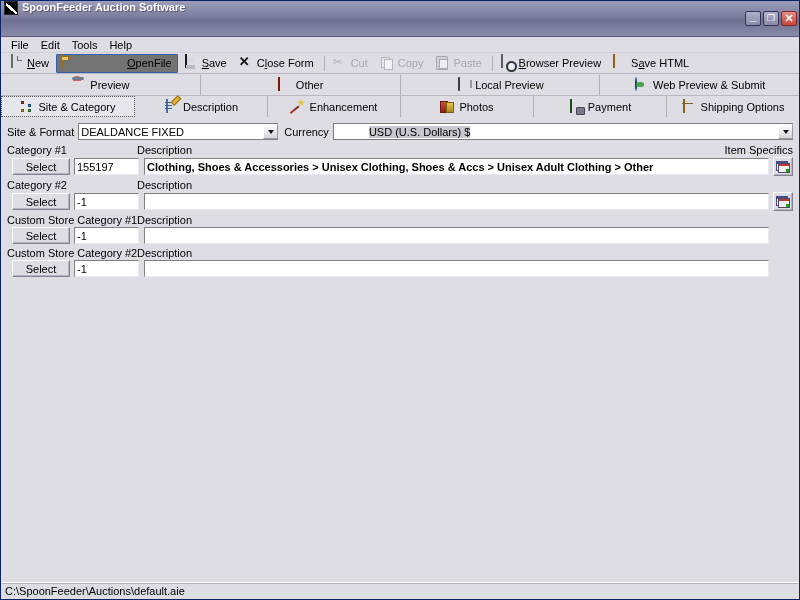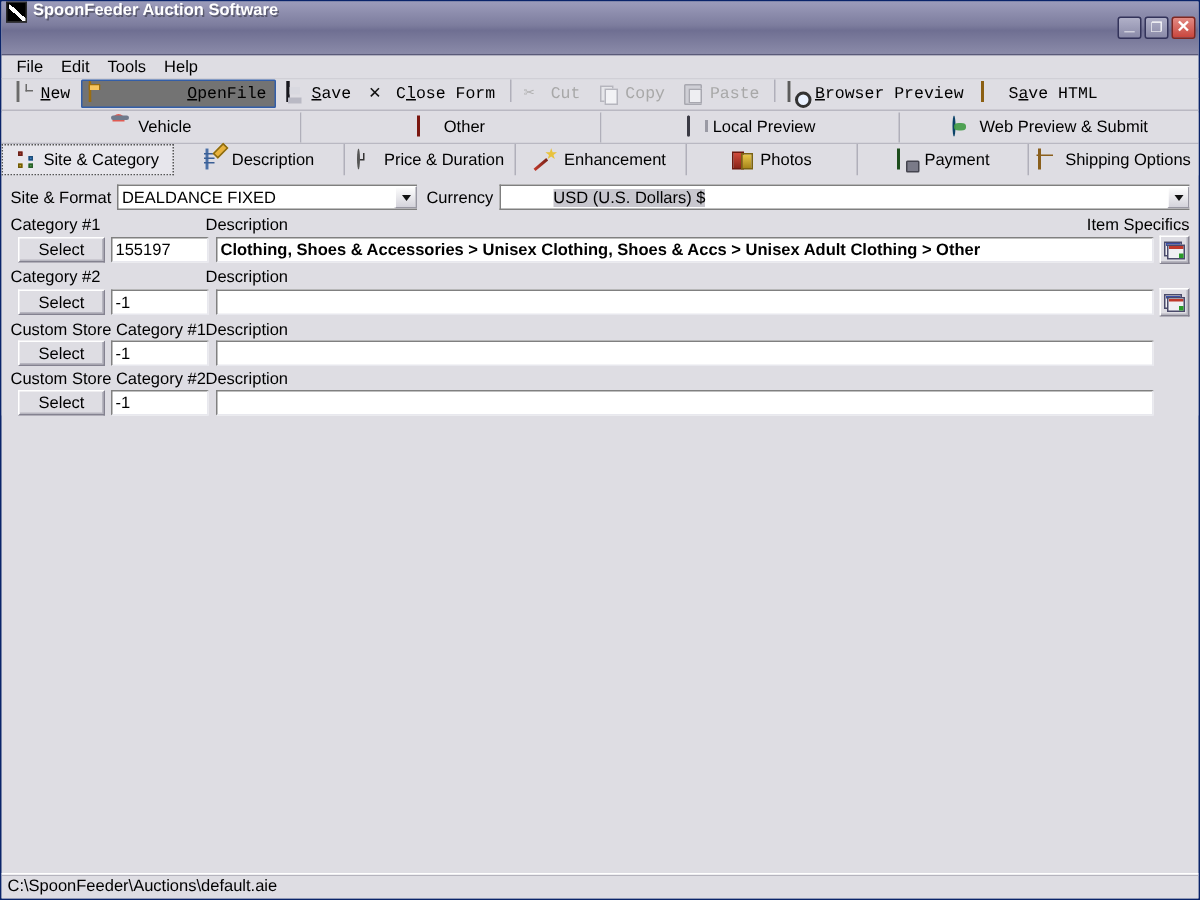--- a/index.html
+++ b/index.html
@@ -88,24 +88,23 @@
     font-size: 11px;
     color: #000;
     cursor: default;
     white-space: nowrap;
   }
 
   
   .toolbar {
     height: 21px;
     background: #dedde3;
-    display: flex; align-items: flex-start;
+    display: flex; align-items: center;
     padding-left: 3px;
     border-bottom: 1px solid #b9b8c2;
-    font-family: Liberation Mono, monospace;
   }
   .tb-btn {
     display: flex; align-items: center;
     height: 19px;
     padding: 0 5px 0 3px;
     margin-right: 1px;
     border: 1px solid transparent;
     font-size: 11px;
     color: #000;
     white-space: nowrap;
@@ -445,21 +444,21 @@
     <div class="tb-btn">
       <span class="tb-ico"><span class="ico-html"></span></span>
       <span class="lbl">S<u>a</u><span>ve HTML</span></span>
     </div>
   </div>
 
   <div class="tabs-area">
     <div class="tab-row row-top">
       <div class="tab">
         <span class="tab-ico"><span class="ic-car"></span></span>
-        <span>Vehicle</span>
+        <span>Preview</span>
       </div>
       <div class="tab">
         <span class="tab-ico"><span class="ic-bars"></span></span>
         <span>Other</span>
       </div>
       <div class="tab">
         <span class="tab-ico"><span class="ic-book"></span></span>
         <span>Local Preview</span>
       </div>
       <div class="tab">
@@ -475,24 +474,20 @@
             <i></i>
             <i></i>
           </span>
         <span>Site &amp; Category</span>
       </div>
       <div class="tab">
         <span class="tab-ico"><span class="ic-desc"></span></span>
         <span>Description</span>
       </div>
       <div class="tab">
-        <span class="tab-ico"><span class="ic-clock"></span></span>
-        <span>Price &amp; Duration</span>
-      </div>
-      <div class="tab">
         <span class="tab-ico"><span class="ic-wand"></span></span>
         <span>Enhancement</span>
       </div>
       <div class="tab">
         <span class="tab-ico"><span class="ic-photos"></span></span>
         <span>Photos</span>
       </div>
       <div class="tab">
         <span class="tab-ico"><span class="ic-pay"></span></span>
         <span>Payment</span>

